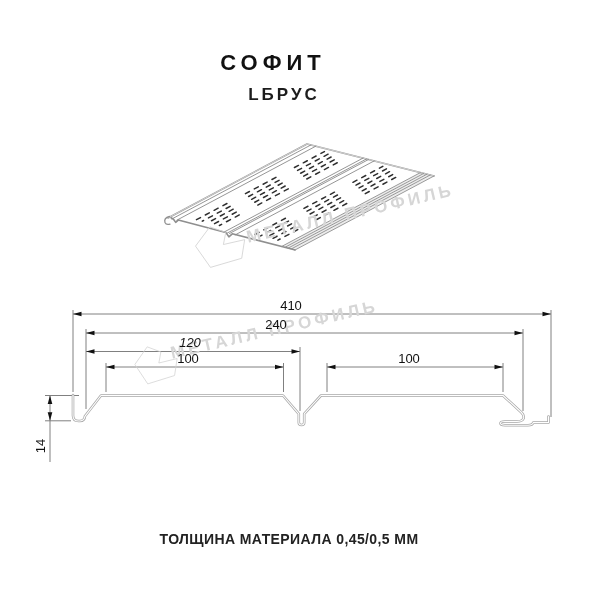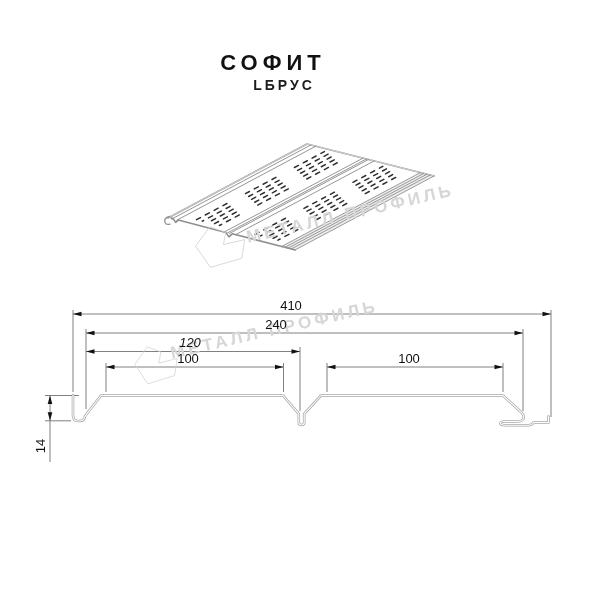--- a/index.html
+++ b/index.html
@@ -6,22 +6,22 @@
   .canvas{
     position:relative;width:600px;height:600px;background:#fff;
     font-family:"Liberation Sans",sans-serif;overflow:hidden;
   }
   .abs{position:absolute;}
   .page-title{
     top:50px;left:273px;transform:translateX(-50%);
     font-size:22px;font-weight:700;letter-spacing:5px;color:#111;white-space:nowrap;
   }
   .product-subtitle{
-    top:77px;left:284px;transform:translateX(-50%);
-    font-size:14px;font-weight:700;letter-spacing:3px;color:#1c1c1c;white-space:nowrap;
+    top:85px;left:284px;transform:translateX(-50%);
+    font-size:17px;font-weight:700;letter-spacing:3px;color:#1c1c1c;white-space:nowrap;
   }
   .caption{
     top:531px;left:289px;transform:translateX(-50%);
     font-size:14px;font-weight:700;letter-spacing:0.4px;color:#222;white-space:nowrap;
   }
   .dim-label{
     font-size:13px;color:#111;white-space:nowrap;
     transform:translate(-50%,-100%);
   }
   .dim-label-v{
@@ -159,14 +159,15 @@
   <div class="abs page-title">СОФИТ</div>
   <div class="abs product-subtitle">LБРУС</div>
 
   <div class="abs dim-label" style="left:291px;top:313px;">410</div>
   <div class="abs dim-label" style="left:276px;top:331.5px;">240</div>
   <div class="abs dim-label" style="left:190px;top:350px;font-style:italic;">120</div>
   <div class="abs dim-label" style="left:188px;top:365.5px;">100</div>
   <div class="abs dim-label" style="left:409px;top:365.5px;">100</div>
   <div class="abs dim-label-v" style="left:40px;top:446px;">14</div>
 
+  <div class="abs caption">ТОЛЩИНА МАТЕРИАЛА 0,45/0,5 ММ</div>
 
 </div>
 
 </body></html>

